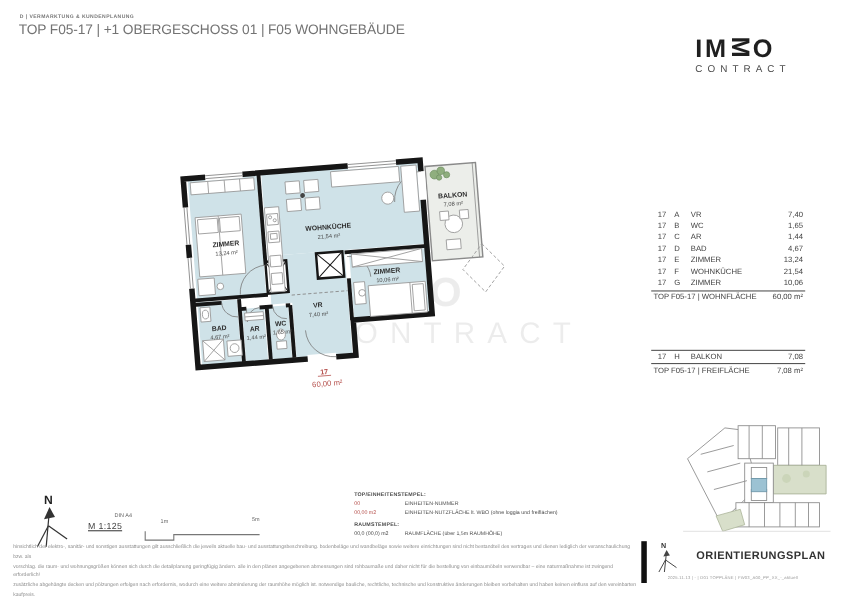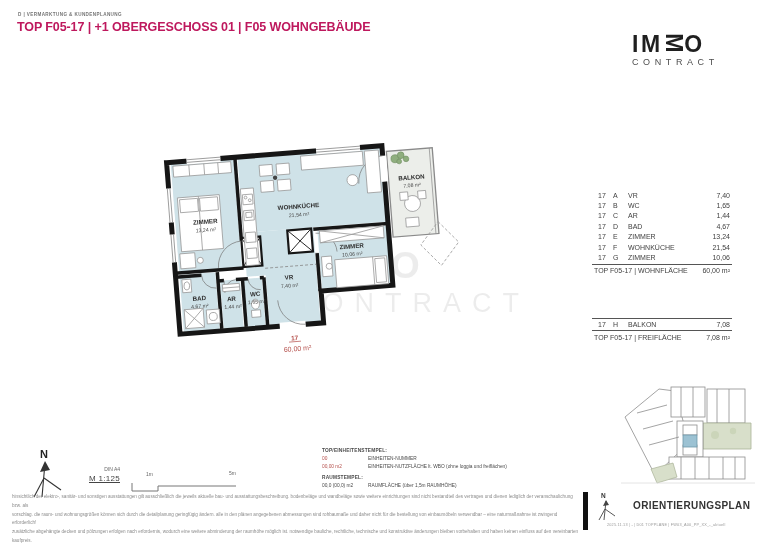--- a/index.html
+++ b/index.html
@@ -1,40 +1,40 @@
 <!DOCTYPE html>
 <html><head>
 <meta charset="utf-8">
 <style>
   html,body{margin:0;padding:0;background:#fff;}
   body{font-family:"Liberation Sans","DejaVu Sans",sans-serif;color:#3a3a3a;}
   .sheet{position:relative;width:770px;height:545px;background:#ffffff;overflow:hidden;}
   .abs{position:absolute;}
   
   .dept{font-size:4.6px;letter-spacing:.4px;color:#757575;font-weight:700;}
-  .title{font-size:12.5px;font-weight:700;color:#be185d;letter-spacing:-.1px;white-space:nowrap;}
+  .title{font-size:12.5px;font-weight:400;color:#737373;letter-spacing:-.1px;white-space:nowrap;}
   
   .logo{display:flex;flex-direction:column;align-items:flex-start;}
   .brand{font-size:23px;font-weight:800;letter-spacing:2.5px;color:#1f1f1f;line-height:22px;display:flex;}
   .brand .rot{display:inline-block;transform:rotate(90deg);}
   .brand-sub{font-size:9px;letter-spacing:4.6px;color:#4d4d4d;margin-top:2px;}
   
   .atable{width:140px;font-size:7px;color:#3f3f3f;}
   .arow{display:grid;grid-template-columns:15px 15px 1fr 36px;height:10.4px;align-items:center;padding:0 2px 0 6px;}
   .arow .val{text-align:right;}
   .atotal{display:grid;grid-template-columns:1fr auto;border-top:1px solid #555;margin-top:1px;padding:2.5px 2px 0 2px;font-size:7px;align-items:center;}
   .atotal .val{text-align:right;}
   .topline{border-top:1px solid #555;}
   
   .lg-title{font-size:4.8px;font-weight:700;color:#4a4a4a;letter-spacing:.2px;}
   .lg-row{display:grid;grid-template-columns:46px 1fr;font-size:4.8px;color:#4a4a4a;line-height:8px;}
   .lg-red{color:#b5504c;}
   
   .din{font-size:5px;color:#666;text-align:right;width:34px;}
-  .mscale{font-size:8px;color:#444;text-align:right;width:40px;letter-spacing:.3px;text-decoration:underline;}
+  .mscale{font-size:8px;color:#444;width:40px;letter-spacing:.3px;text-decoration:underline;}
   .sb-lbl{font-size:5px;color:#666;}
   
   .disc{font-size:4.6px;line-height:8.8px;color:#8c8c8c;width:570px;}
   
   .wm{color:#000;opacity:.07;font-weight:700;line-height:1.0;pointer-events:none;}
   .wm1{font-size:37px;letter-spacing:9px;display:block;}
   .wm2{font-size:27px;letter-spacing:11px;font-weight:400;display:block;margin-top:6px;}
   
   .or-title{font-size:10px;font-weight:700;letter-spacing:.4px;color:#333;}
   .or-note{font-size:3.8px;color:#9a9a9a;letter-spacing:.2px;}

